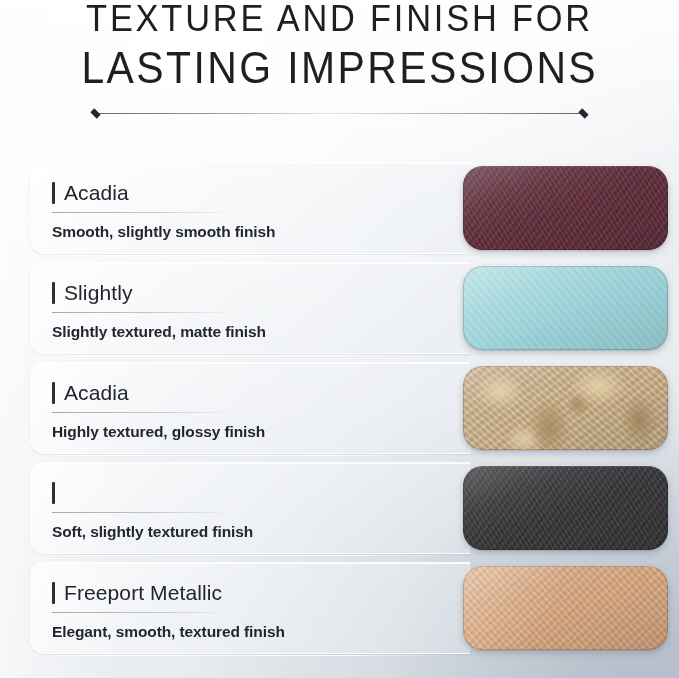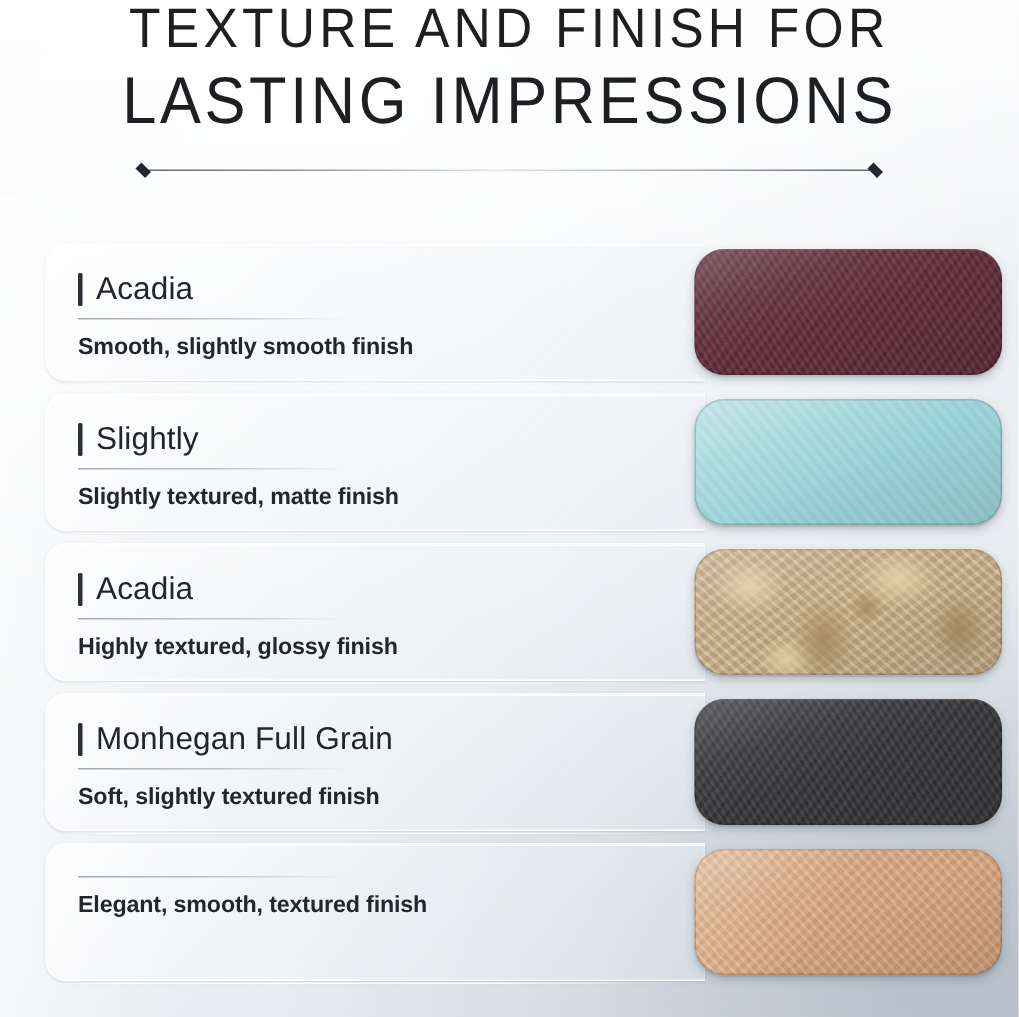--- a/index.html
+++ b/index.html
@@ -222,35 +222,38 @@
         <div class="swatch-gloss"></div>
         <div class="swatch-edge"></div>
       </div>
     </div>
     <div class="row" style="top: 300px;">
       <div class="card"></div>
       <div class="card-sep"></div>
       <div class="row-body">
         <div class="name-wrap">
           <div class="accent-bar"></div>
-          <div class="name">Monhegan Full Grain</div>
         </div>
         <div class="name-rule"></div>
         <div class="desc">Soft, slightly textured finish</div>
       </div>
       <div class="swatch" style="background: rgb(52, 52, 55);">
         <div class="swatch-tex" style="background: repeating-linear-gradient(58deg, rgba(255, 255, 255, 0.055) 0px, rgba(255, 255, 255, 0.055) 2px, rgba(0, 0, 0, 0.05) 2px, rgba(0, 0, 0, 0.05) 4px), repeating-linear-gradient(-52deg, rgba(255, 255, 255, 0.043) 0px, rgba(255, 255, 255, 0.043) 3px, rgba(0, 0, 0, 0.04) 3px, rgba(0, 0, 0, 0.04) 6px), radial-gradient(3px at 20% 30%, rgba(255, 255, 255, 0.07) 0%, rgba(0, 0, 0, 0) 70%), radial-gradient(4px at 70% 65%, rgba(0, 0, 0, 0.07) 0%, rgba(0, 0, 0, 0) 70%);"></div>
         <div class="swatch-gloss"></div>
         <div class="swatch-edge"></div>
       </div>
     </div>
     <div class="row" style="top: 400px;">
       <div class="card"></div>
       <div class="card-sep"></div>
       <div class="row-body">
+        <div class="name-wrap">
+          <div class="accent-bar"></div>
+          <div class="name">Freeport Metallic</div>
+        </div>
         <div class="name-rule"></div>
         <div class="desc">Elegant, smooth, textured finish</div>
       </div>
       <div class="swatch" style="background: rgb(214, 163, 123);">
         <div class="swatch-tex" style="background: repeating-linear-gradient(48deg, rgba(255, 255, 255, 0.1) 0px, rgba(255, 255, 255, 0.1) 2px, rgba(0, 0, 0, 0.043) 2px, rgba(0, 0, 0, 0.043) 5px), repeating-linear-gradient(-44deg, rgba(255, 255, 255, 0.07) 0px, rgba(255, 255, 255, 0.07) 3px, rgba(0, 0, 0, 0.035) 3px, rgba(0, 0, 0, 0.035) 6px), linear-gradient(120deg, rgb(230, 187, 152) 0%, rgba(0, 0, 0, 0) 45%);"></div>
         <div class="swatch-gloss"></div>
         <div class="swatch-edge"></div>
       </div>
     </div>
   </div>

